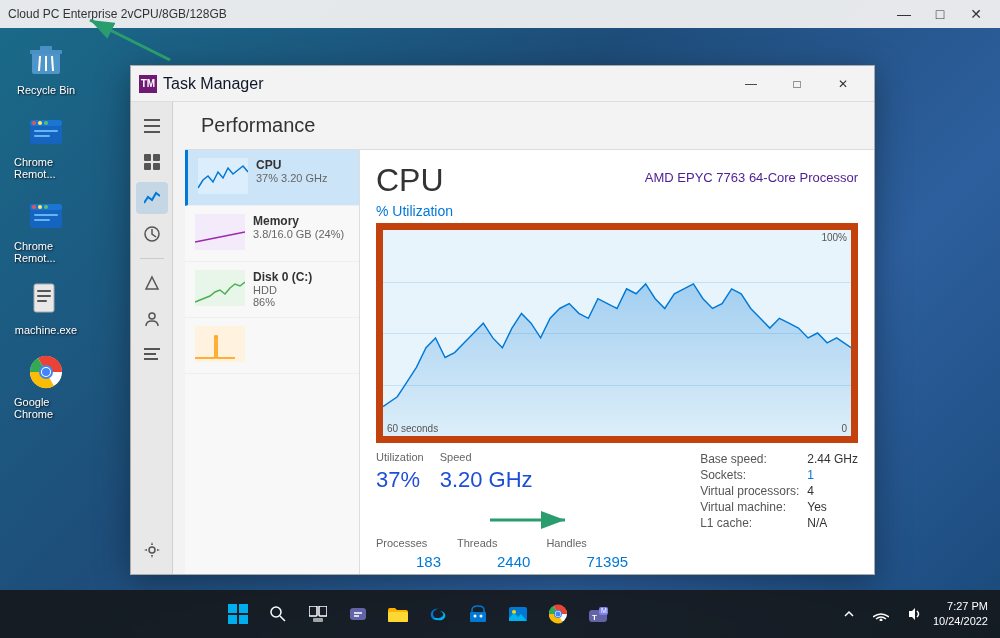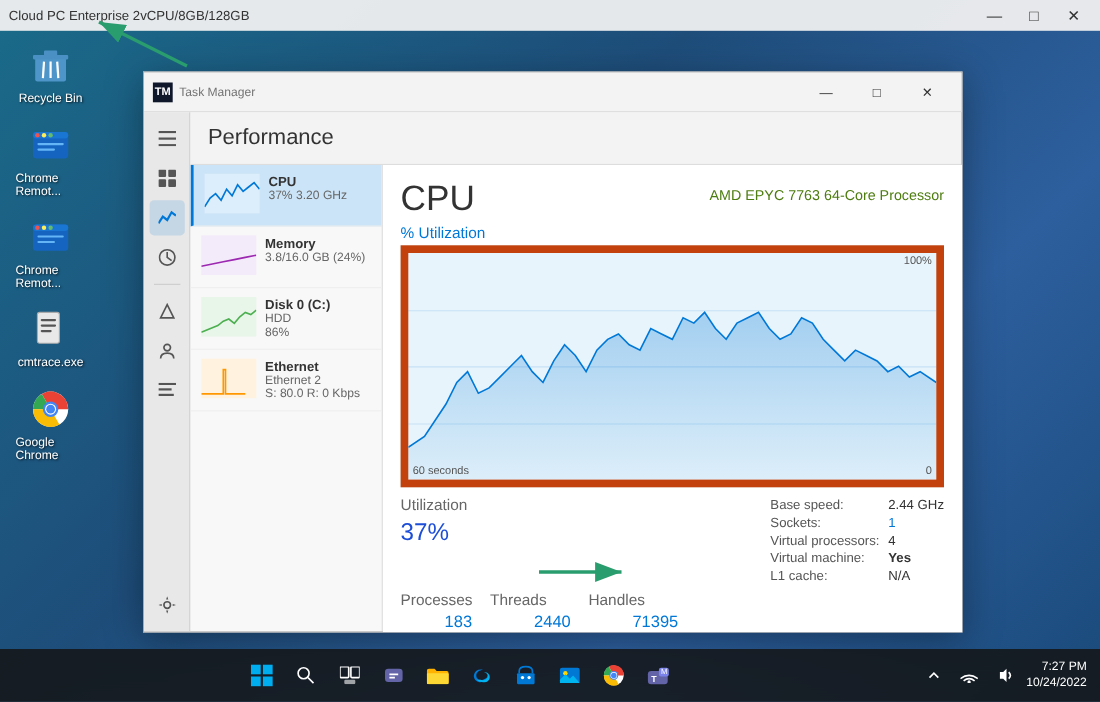--- a/index.html
+++ b/index.html
@@ -136,49 +136,50 @@
       height: 36px;
       background: #f3f3f3;
       display: flex;
       align-items: center;
       padding: 0 8px;
       border-bottom: 1px solid #ddd;
     }
     .tm-title-icon {
       width: 18px;
       height: 18px;
-      background: #0f172a;
+      background: #701a75;
       display: flex;
       align-items: center;
       justify-content: center;
       margin-right: 6px;
       font-size: 10px;
       color: white;
       font-weight: bold;
     }
-    .tm-title-text { font-size: 11px; color: #737373; }
+    .tm-title-text { font-size: 16px; color: #0f172a; }
     .tm-controls { margin-left: auto; display: flex; }
     .tm-btn {
       width: 46px;
       height: 36px;
       background: transparent;
       border: none;
       cursor: pointer;
       font-size: 12px;
       display: flex;
       align-items: center;
       justify-content: center;
       color: #333;
     }
 
     
     .tm-body {
       display: flex;
       flex: 1;
       overflow: hidden;
+      gap: 12px;
     }
 
     
     .tm-sidebar {
       width: 42px;
       background: #e8e8e8;
       border-right: 1px solid #d0d0d0;
       display: flex;
       flex-direction: column;
       align-items: center;
@@ -265,21 +266,21 @@
       overflow-y: auto;
       background: #fff;
     }
     .detail-header {
       display: flex;
       justify-content: space-between;
       align-items: flex-start;
       margin-bottom: 4px;
     }
     .detail-title { font-size: 32px; font-weight: 300; color: #333; }
-    .detail-subtitle { font-size: 13px; color: #4d7c0f; text-align: right; margin-top: 8px; }
+    .detail-subtitle { font-size: 13px; color: #4c1d95; text-align: right; margin-top: 8px; }
     .utilization-label { font-size: 14px; color: #0078d7; margin-bottom: 4px; }
 
     
     .cpu-chart {
       width: 100%;
       height: 220px;
       border: 7px solid #c2410c;
       background: #e8f4fb;
       position: relative;
       margin-bottom: 8px;
@@ -307,21 +308,21 @@
     }
 
     
     .stats-grid {
       display: flex;
       gap: 16px;
       flex-wrap: wrap;
       margin-top: 8px;
     }
     .stat-col { display: flex; flex-direction: column; gap: 4px; }
-    .stat-label { font-size: 14px; color: #666; }
+    .stat-label { font-size: 11px; color: #666; }
     .stat-value { font-size: 22px; font-weight: 300; color: #1d4ed8; }
     .stat-value-small { font-size: 15px; font-weight: 400; color: #0078d7; margin-left: 40px; }
     .rs-label { color: #555; }
     .rs-value { color: #333; font-weight: 500; }
     .rs-value.highlight { color: #0078d7; }
 
     
     .grid-line {
       position: absolute;
       left: 0;
@@ -402,21 +403,21 @@
   <div class="desktop-icon">
     <div class="icon-img">
       <svg width="36" height="36" viewBox="0 0 36 36">
         <rect x="6" y="2" width="20" height="28" rx="2" fill="#e8e8e8"></rect>
         <rect x="6" y="2" width="20" height="28" rx="2" fill="none" stroke="#aaa" stroke-width="1"></rect>
         <rect x="9" y="8" width="14" height="2" rx="1" fill="#555"></rect>
         <rect x="9" y="13" width="14" height="2" rx="1" fill="#555"></rect>
         <rect x="9" y="18" width="10" height="2" rx="1" fill="#555"></rect>
       </svg>
     </div>
-    <span class="icon-label">cmtrace.exe</span>
+    <span class="icon-label">machine.exe</span>
   </div>
   <div class="desktop-icon">
     <div class="icon-img">
       <svg width="36" height="36" viewBox="0 0 36 36">
         <circle cx="18" cy="18" r="16" fill="white"></circle>
         <path d="M18 18 L34 18 A16 16 0 0 0 10 4.1 Z" fill="#EA4335"></path>
         <path d="M18 18 L10 4.1 A16 16 0 0 0 2 18 Z" fill="#34A853"></path>
         <path d="M18 18 L2 18 A16 16 0 0 0 26 31.9 Z" fill="#FBBC05"></path>
         <circle cx="18" cy="18" r="7" fill="#4285F4"></circle>
         <circle cx="18" cy="18" r="5" fill="white"></circle>
@@ -542,25 +543,20 @@
                 <div class="resource-sub">86%</div>
               </div>
             </div>
           </div>
 
           <div class="resource-item">
             <div class="resource-item-content">
               <svg class="mini-graph" viewBox="0 0 50 36" style="background:#fff3e0;">
                 <polyline points="0,32 20,32 20,10 22,10 22,32 40,32" fill="none" stroke="#ff9800" stroke-width="1.5"></polyline>
               </svg>
-              <div class="resource-info">
-                <div class="resource-name">Ethernet</div>
-                <div class="resource-sub">Ethernet 2</div>
-                <div class="resource-sub">S: 80.0  R: 0 Kbps</div>
-              </div>
             </div>
           </div>
         </div>
 
         <div class="detail-panel">
           <div class="detail-header">
             <div>
               <div class="detail-title">CPU</div>
             </div>
             <div class="detail-subtitle">AMD EPYC 7763 64-Core Processor</div>
@@ -589,40 +585,44 @@
 
             <div class="chart-label-right">100%</div>
             <div class="chart-label-bottom">60 seconds</div>
             <div class="chart-label-bottom-right">0</div>
           </div>
 
           <div class="stats-grid">
             <div class="stat-col">
               <div class="stat-label">Utilization</div>
               <div class="stat-value">37%</div>
+            </div>
+            <div class="stat-col">
+              <div class="stat-label">Speed</div>
+              <div class="stat-value">3.20 GHz</div>
             </div>
 
             <div style="margin-left:auto;">
               <table style="border-collapse:collapse;font-size:12px;">
                 <tbody>
                     <tr>
                   <td class="rs-label" style="padding:1px 8px 1px 0;color:#555;">Base speed:</td>
                   <td class="rs-value" style="color:#333;font-weight:500;">2.44 GHz</td>
                 </tr>
                 <tr>
                   <td class="rs-label" style="padding:1px 8px 1px 0;color:#555;">Sockets:</td>
                   <td class="rs-value highlight" style="color:#0078d7;font-weight:500;">1</td>
                 </tr>
                 <tr>
                   <td class="rs-label" style="padding:1px 8px 1px 0;color:#555;">Virtual processors:</td>
                   <td class="rs-value" style="color:#333;font-weight:500;">4</td>
                 </tr>
                 <tr>
                   <td class="rs-label" style="padding:1px 8px 1px 0;color:#555;">Virtual machine:</td>
-                  <td class="rs-value" style="color:#333;font-weight:700;margin-left:26px;">Yes</td>
+                  <td class="rs-value" style="color:#333;font-weight:400;margin-left:26px;">Yes</td>
                 </tr>
                 <tr>
                   <td class="rs-label" style="padding:1px 8px 1px 0;color:#555;">L1 cache:</td>
                   <td class="rs-value" style="color:#333;font-weight:500;">N/A</td>
                 </tr>
               </tbody>
                 </table>
             </div>
           </div>
 

